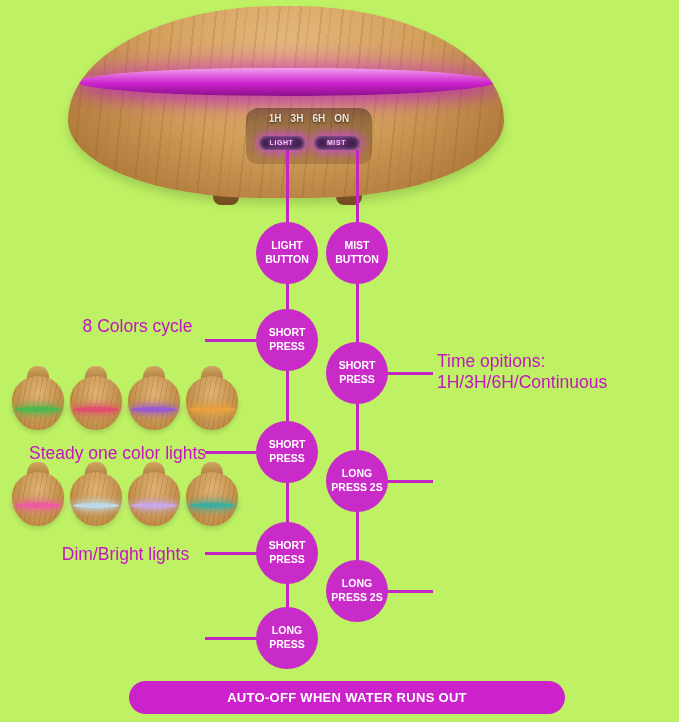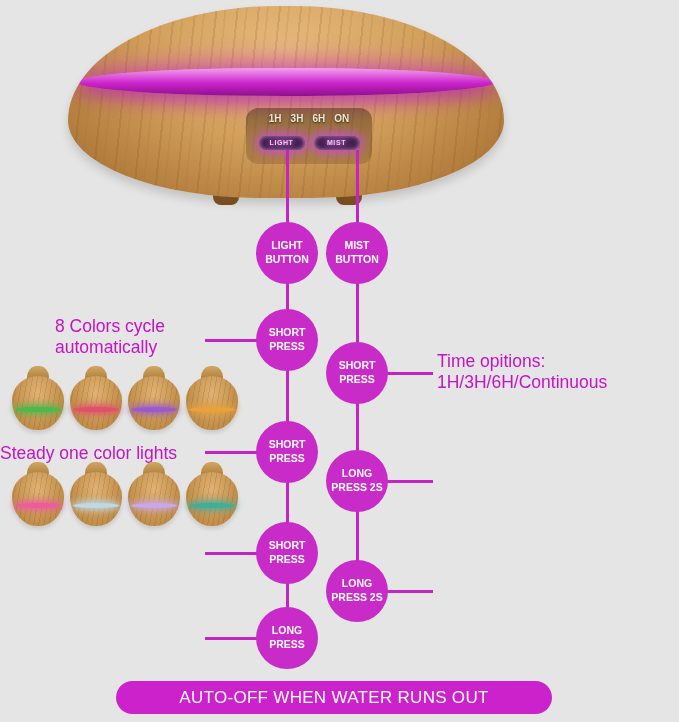--- a/index.html
+++ b/index.html
@@ -1,17 +1,17 @@
 <!DOCTYPE html>
 <html><head>
 <meta charset="utf-8">
 <style>
   html,body { margin:0; padding:0; background:#ffffff; }
   .page {
-    position:relative; width:679px; height:722px; background:#e5e5e5;
+    position:relative; width:679px; height:722px; background:#bef264;
     font-family:"Liberation Sans", sans-serif; overflow:hidden;
   }
 
   
   .device { position:absolute; left:68px; top:6px; width:436px; height:200px; }
   .foot {
     position:absolute; top:184px; width:26px; height:15px;
     background:linear-gradient(#9a6830,#7c5020); border-radius:0 0 8px 8px;
   }
   .foot-left { left:145px; } .foot-right { left:268px; }
@@ -62,20 +62,21 @@
   .node {
     position:absolute; width:62px; height:62px; border-radius:50%;
     background:#c92bc9; color:#ffffff;
     display:flex; flex-direction:column; align-items:center; justify-content:center;
     font-weight:bold; font-size:10.5px; line-height:1.3; text-align:center;
   }
 
   
   .lbl {
     position:absolute; color:#c414c4; font-size:17.5px; line-height:1.18;
+    text-align:center;
   }
   .lbl-left-align { text-align:left; }
 
   
   .mini { position:absolute; width:52px; height:64px; }
   .mini-neck {
     position:absolute; top:0; left:15px; width:22px; height:13px;
     background:linear-gradient(#d0a763,#b07f3e);
     border-radius:45% 45% 0 0 / 85% 85% 0 0;
   }
@@ -87,23 +88,23 @@
     border-radius:50% 50% 47% 47% / 45% 45% 55% 55%;
     box-shadow:0 3px 4px rgba(0,0,0,.12);
   }
   .mini-band {
     position:absolute; left:3px; right:3px; top:31px; height:5px; border-radius:50%;
     background:#cccccc;
   }
 
   
   .banner {
-    position:absolute; left:116px; top:681px; width:436px; height:33px;
+    position:absolute; left:129px; top:681px; width:436px; height:33px;
     background:#cb22cb; border-radius:17px;
-    color:#ffffff; font-weight:normal; font-size:17px; letter-spacing:.3px;
+    color:#ffffff; font-weight:bold; font-size:13px; letter-spacing:.3px;
     display:flex; align-items:center; justify-content:center;
   }
 </style>
 </head>
 <body>
 
 <div class="page">
 
   <div class="device">
     <div class="foot foot-left"></div>
@@ -168,23 +169,23 @@
     <span>LONG</span>
     <span>PRESS 2S</span>
   </div>
   <div class="node" style="left:326px; top:560px;">
     <span>LONG</span>
     <span>PRESS 2S</span>
   </div>
 
   <div class="lbl" style="left:55px; top:316px; width:165px;">
     <div>8 Colors cycle</div>
-    <div>automatically</div>
   </div>
   <div class="lbl" style="left:0px; top:443px; width:235px;">Steady one color lights</div>
+  <div class="lbl" style="left:38px; top:544px; width:175px;">Dim/Bright lights</div>
 
   <div class="lbl lbl-left-align" style="left:437px; top:351px; width:235px;">
     <div>Time opitions:</div>
     <div>1H/3H/6H/Continuous</div>
   </div>
 
   <div class="mini" style="left:12px;  top:366px;">
     <div class="mini-neck"></div>
     <div class="mini-body">
         <div class="mini-band" style="background: rgb(77, 184, 77); box-shadow: rgb(77, 184, 77) 0px 0px 7px 2px;"></div>

